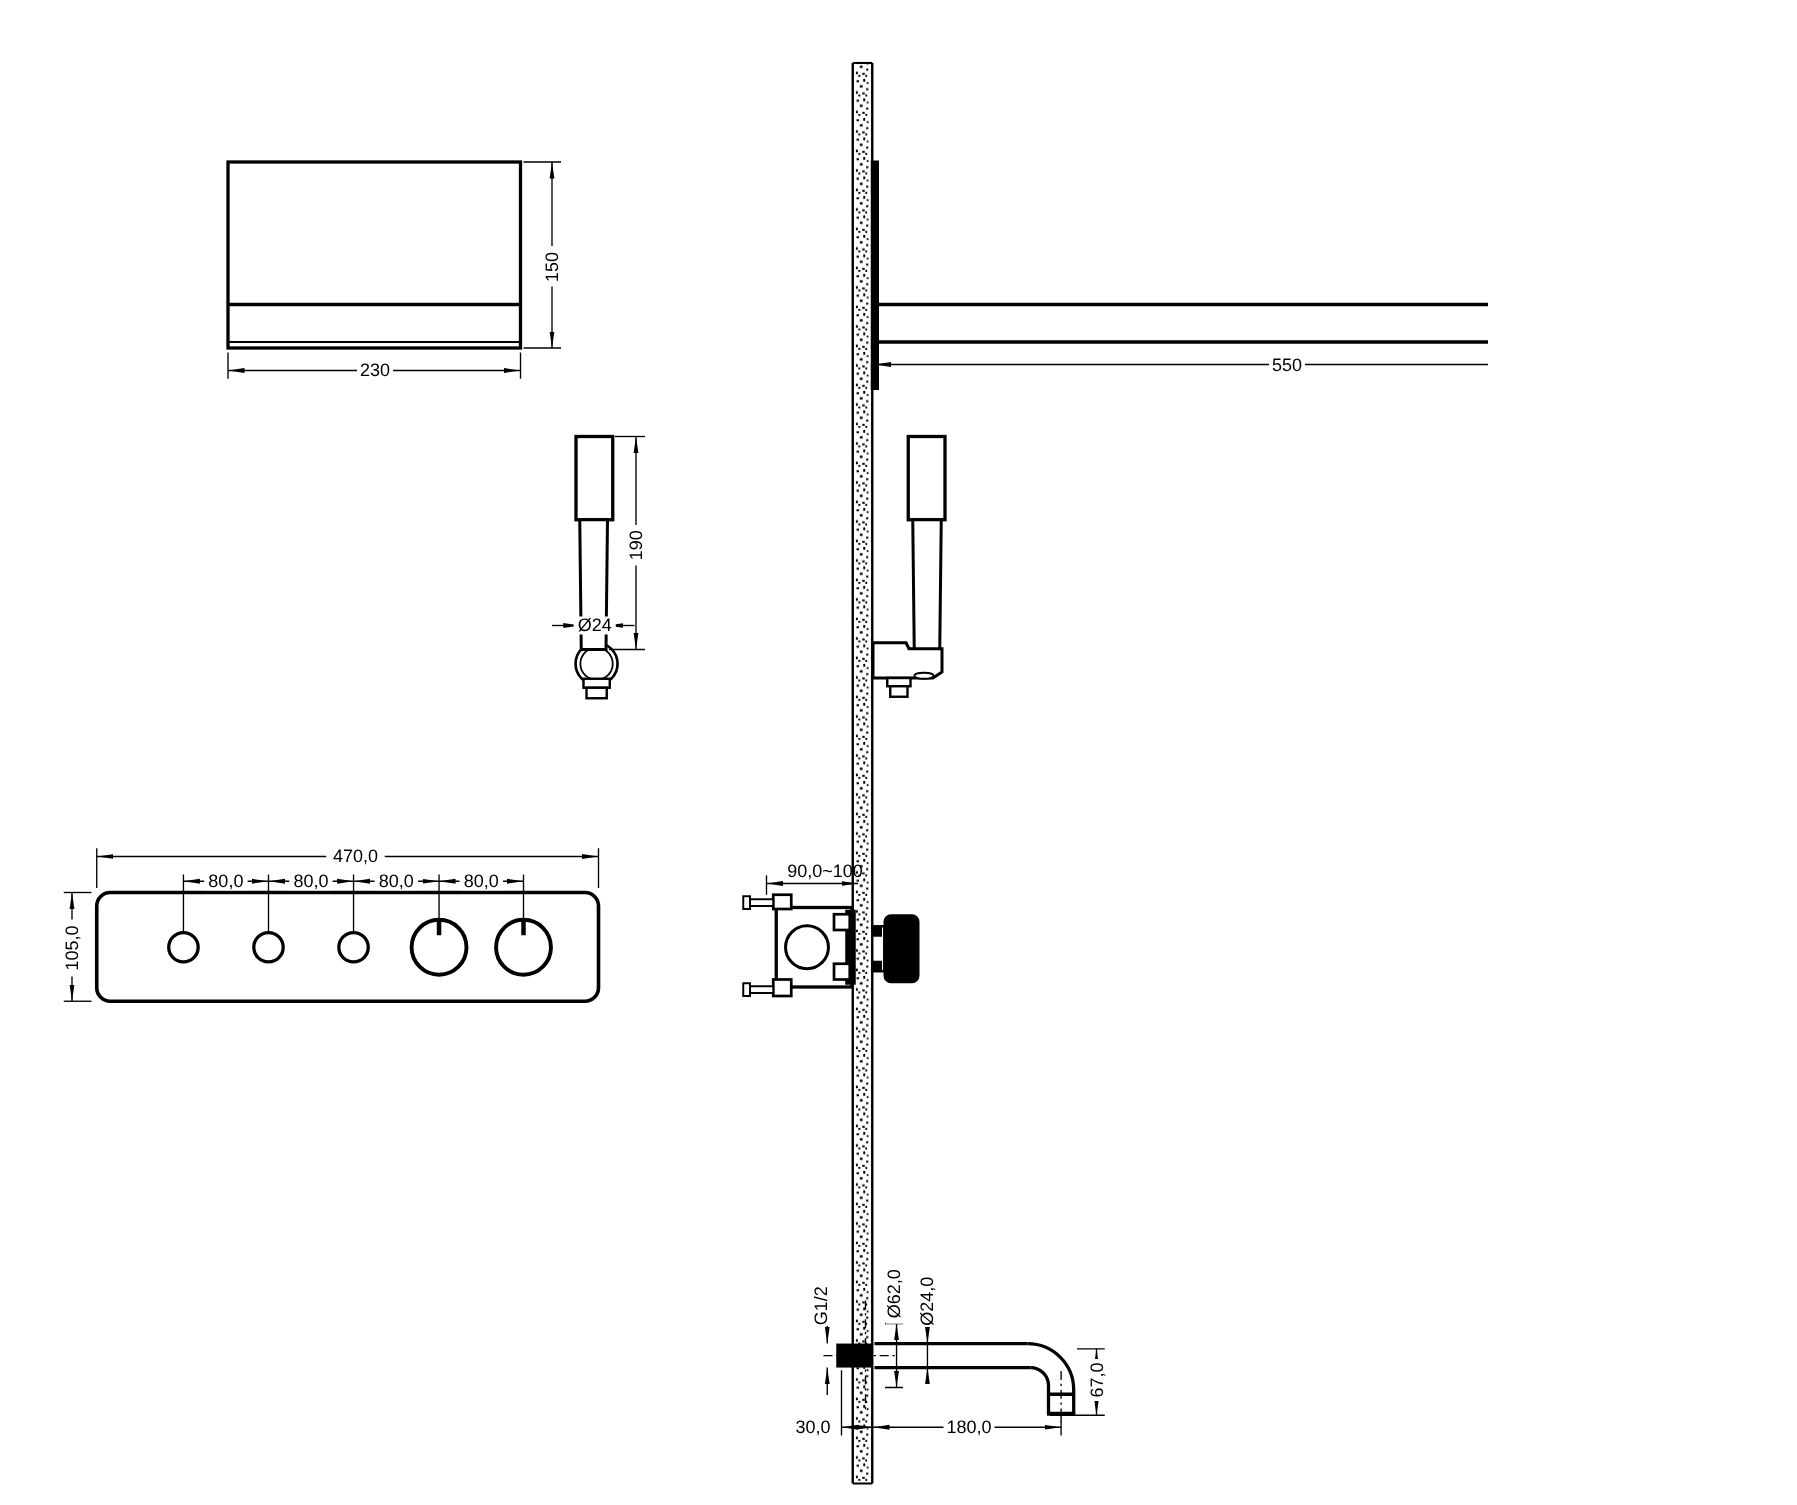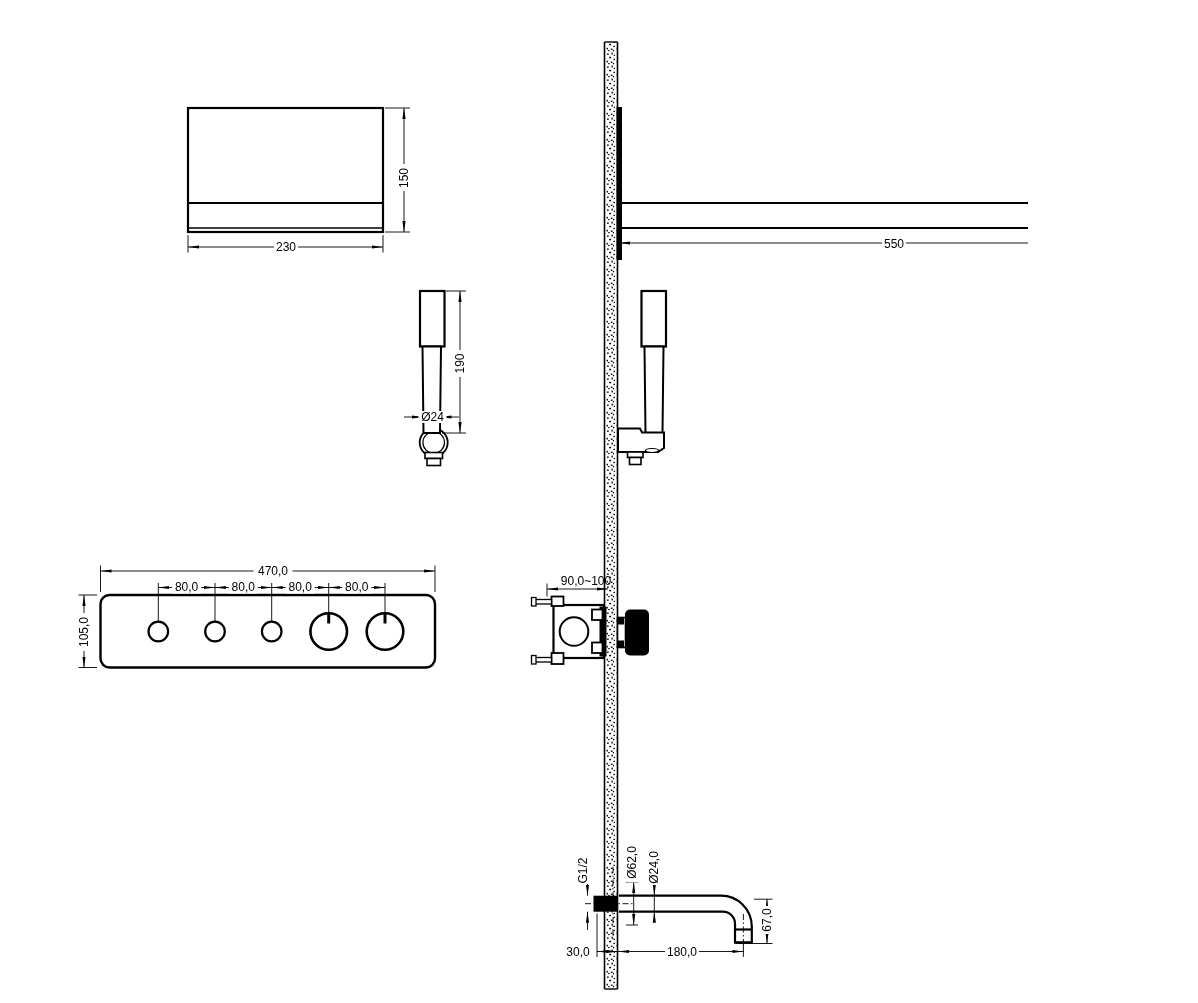--- a/index.html
+++ b/index.html
@@ -1,16 +1,16 @@
 <!DOCTYPE html>
 <html><head>
 <meta charset="utf-8">
 <style>
   html,body{margin:0;padding:0;background:#fff;}
-  .canvas{position:relative;width:992px;height:1003px;background:#ffffff;overflow:hidden;margin-left:36px;}
+  .canvas{position:relative;width:992px;height:1003px;background:#ffffff;overflow:hidden;}
   svg{position:absolute;left:0;top:0;}
   text{font-family:"Liberation Sans", sans-serif;font-size:12px;fill:#000;}
   .rot{font-family:"Liberation Sans", sans-serif;font-size:12px;fill:#000;}
 </style>
 </head>
 <body>
 
 <div class="canvas">
 <svg width="1198" height="1003" viewBox="0 0 1198 1003" xmlns="http://www.w3.org/2000/svg">
   <defs>

